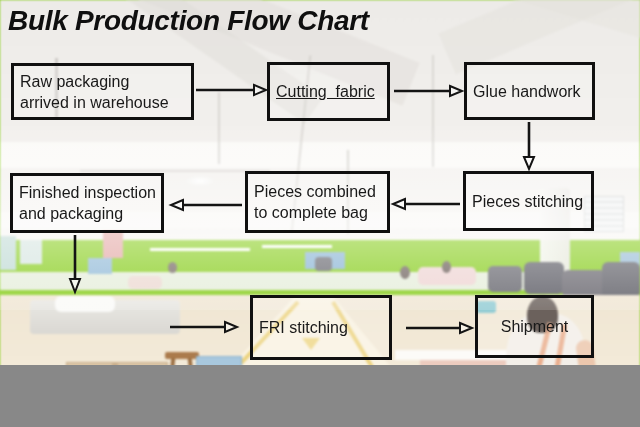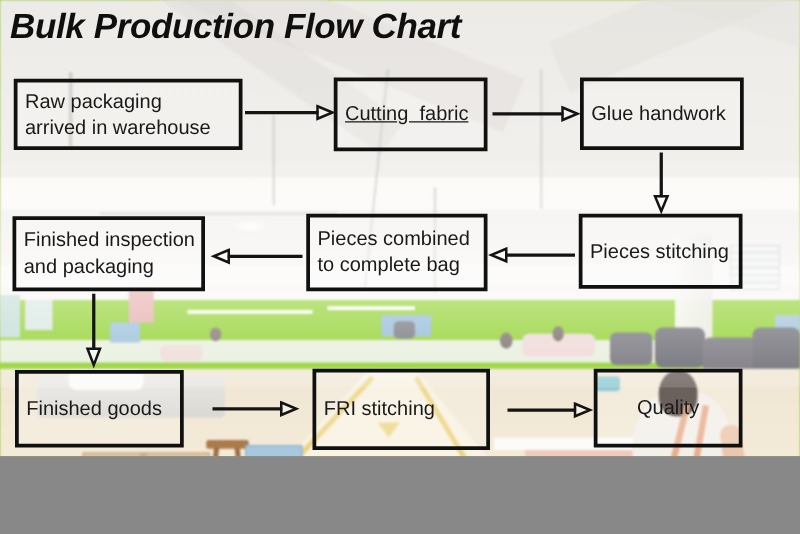--- a/index.html
+++ b/index.html
@@ -108,23 +108,22 @@
 
     <div class="node" style="left:11px;top:63px;width:183px;height:57px;">Raw packaging
 arrived in warehouse</div>
     <div class="node" style="left:267px;top:62px;width:123px;height:59px;text-decoration:underline;">Cutting  fabric</div>
     <div class="node" style="left:463px;top:171px;width:131px;height:60px;">Pieces stitching</div>
     <div class="node" style="left:464px;top:62px;width:131px;height:58px;">Glue handwork</div>
     <div class="node" style="left:245px;top:171px;width:145px;height:62px;">Pieces combined
 to complete bag</div>
     <div class="node" style="left:10px;top:173px;width:154px;height:60px;">Finished inspection
 and packaging</div>
-    <div class="node" style="left:12px;top:296px;width:135px;height:62px;">Finished goods</div>
     <div class="node" style="left:250px;top:295px;width:142px;height:65px;">FRI stitching</div>
-    <div class="node center" style="left:475px;top:295px;width:119px;height:63px;">Quality</div>
+    <div class="node center" style="left:475px;top:295px;width:119px;height:63px;">Shipment</div>
 
     <svg class="arrow" style="left:194px;top:83px;" width="74" height="14">
       <line x1="2" y1="7" x2="61" y2="7"></line>
         <path d="M60 2 L72 7 L60 12 Z"></path>
       </svg>
 
     <svg class="arrow" style="left:392px;top:84px;" width="72" height="14">
       <line x1="2" y1="7" x2="59" y2="7"></line>
         <path d="M58 2 L70 7 L58 12 Z"></path>
       </svg>

